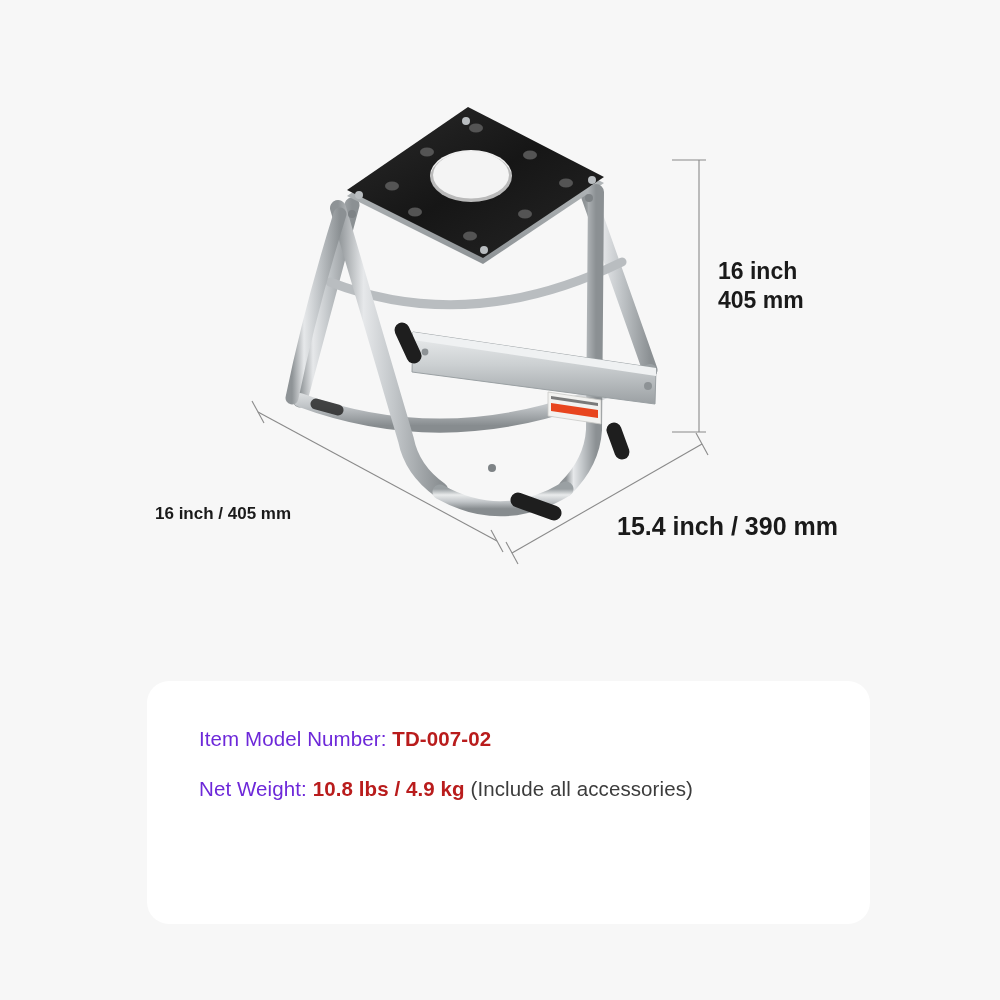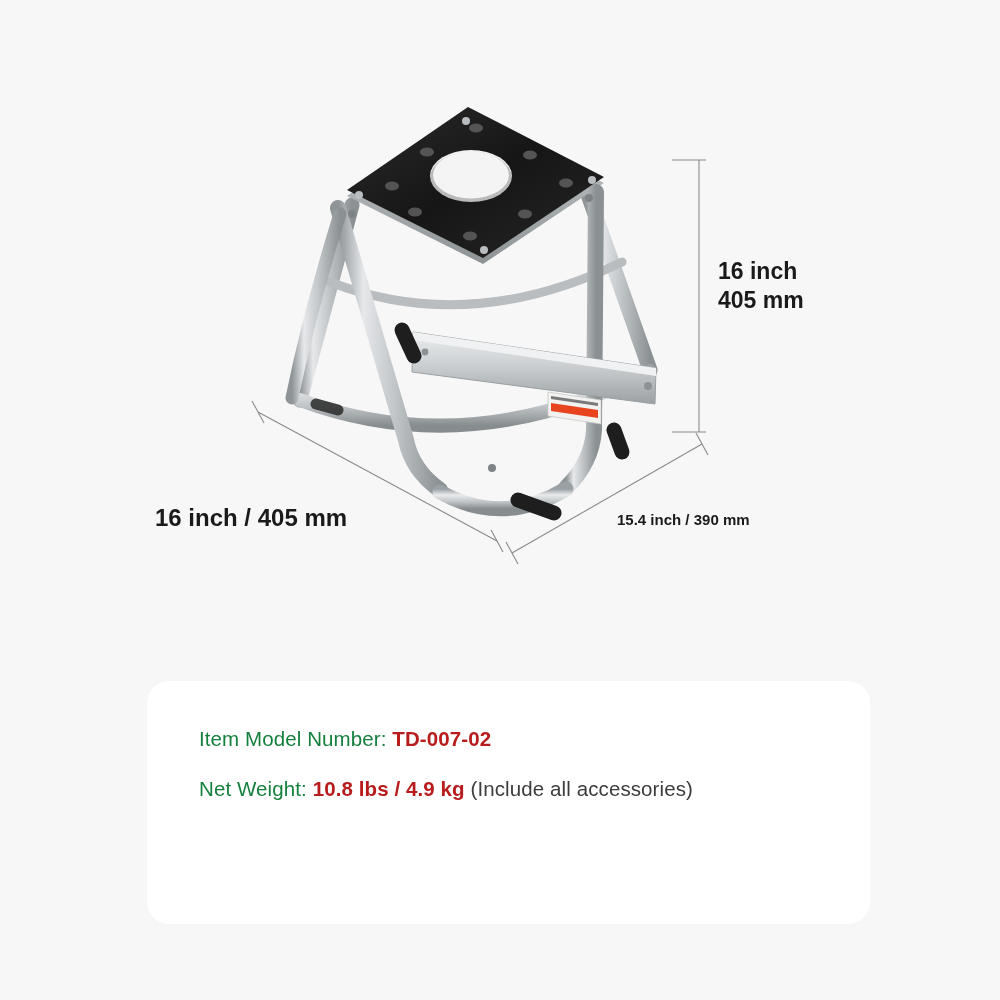--- a/index.html
+++ b/index.html
@@ -43,26 +43,26 @@
     line-height: 1.28;
   }
   .dim-height {
     left: 718px;
     top: 257px;
     font-size: 23px;
   }
   .dim-width-left {
     left: 155px;
     top: 503px;
-    font-size: 24px;
+    font-size: 17px;
   }
   .dim-depth-right {
     left: 617px;
     top: 510px;
-    font-size: 15px;
+    font-size: 25px;
   }
 
   
   .spec-card {
     position: absolute;
     left: 147px;
     top: 681px;
     width: 723px;
     height: 243px;
     background: #ffffff;
@@ -74,21 +74,21 @@
     font-size: 20.5px;
     color: #3c3c3c;
     margin-bottom: 22px;
     line-height: 1.35;
     letter-spacing: 0.1px;
   }
   .spec-line:last-child {
     margin-bottom: 0;
   }
   .spec-label {
-    color: #15803d;
+    color: #6d28d9;
   }
   .spec-value {
     color: #b91c1c;
     font-weight: bold;
   }
   .spec-note {
     color: #3c3c3c;
   }
   .spec-dims-value {
     display: block;

